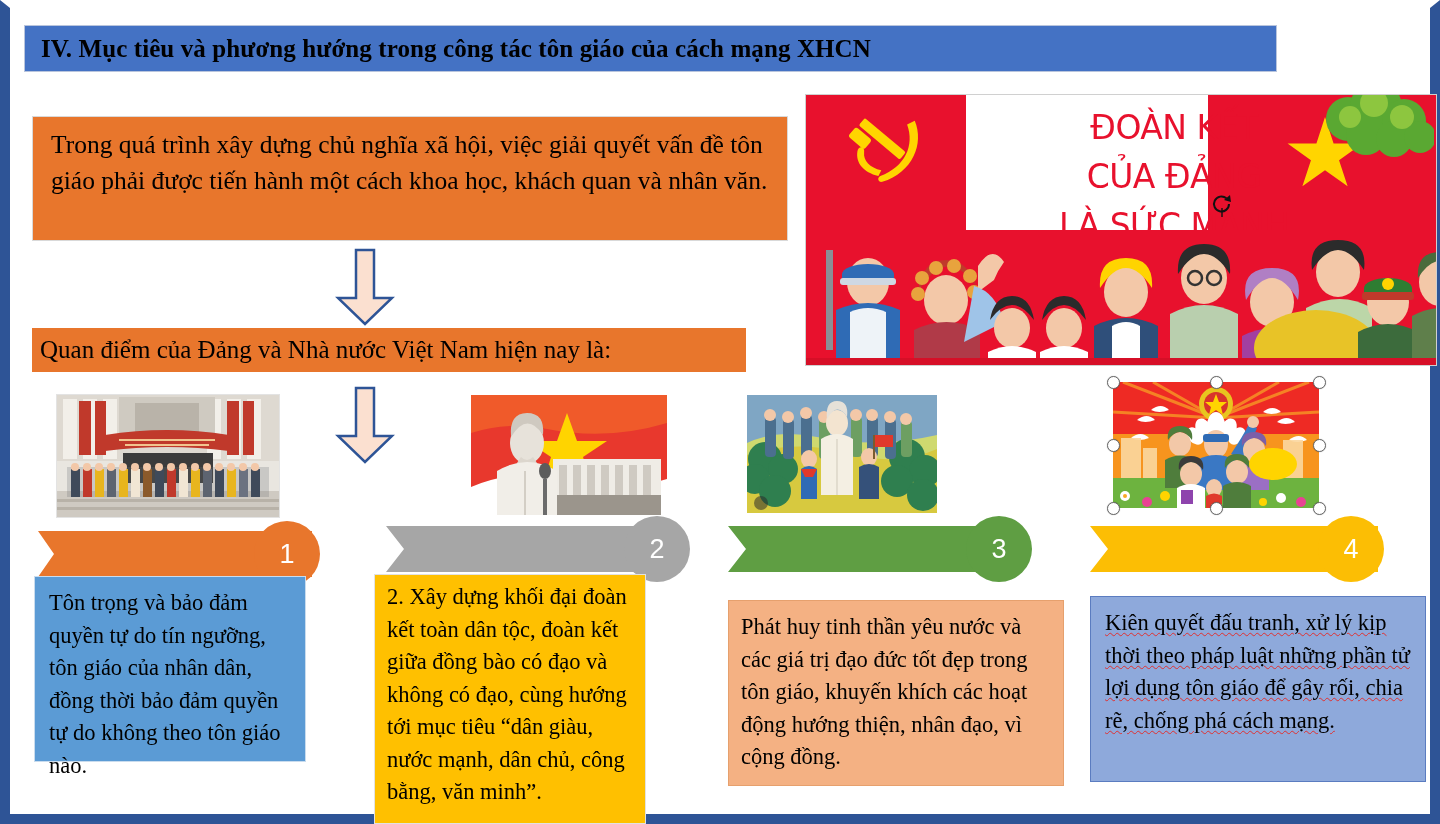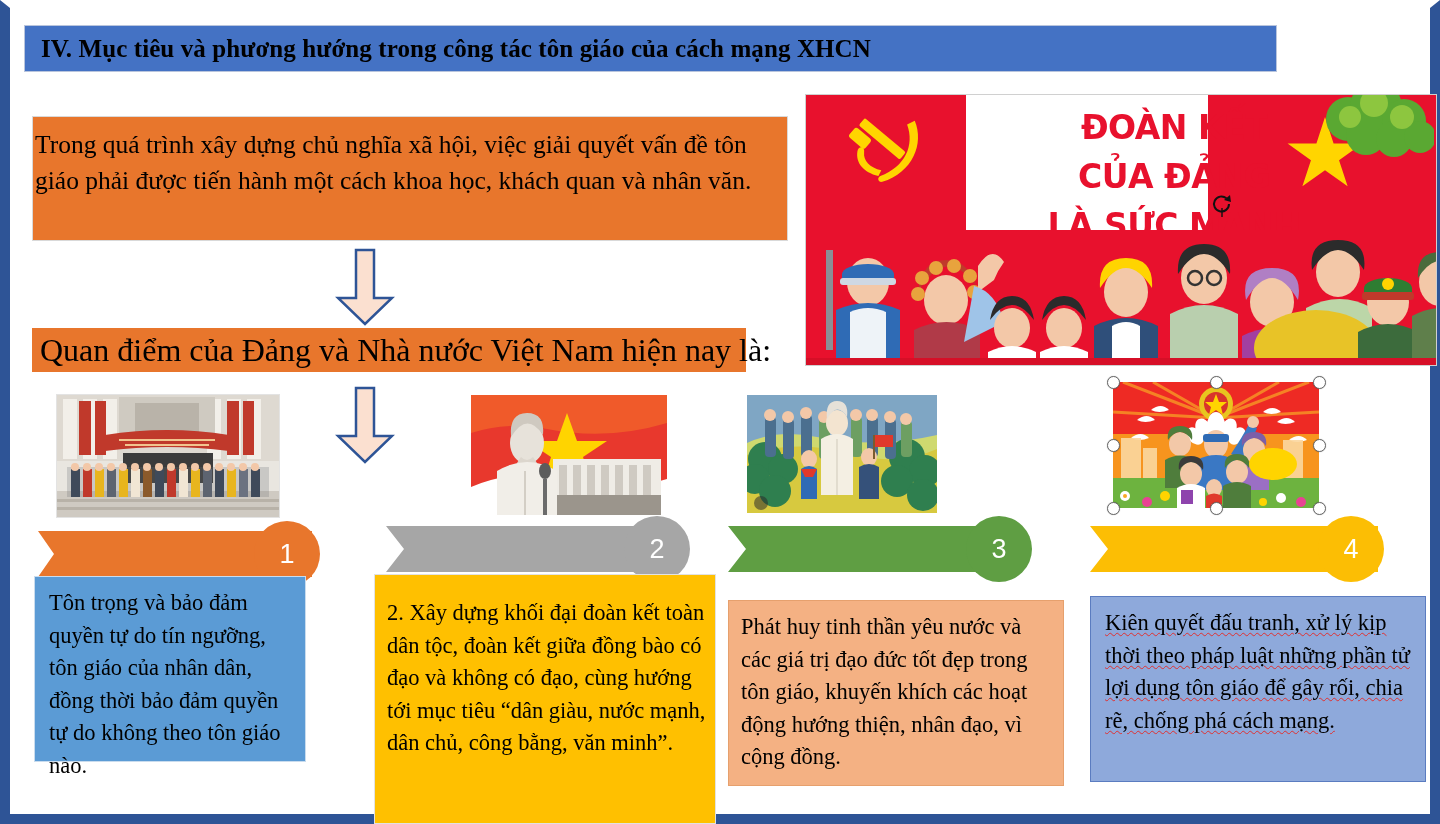--- a/index.html
+++ b/index.html
@@ -32,56 +32,56 @@
     font-size:25px;font-weight:bold;color:#000000;
     padding-left:16px;letter-spacing:.1px;white-space:nowrap;
   }
 
   
   .stmt-box{
     position:absolute;left:22px;top:108px;width:756px;height:125px;
     background:#e8762c;
     border:1px solid #d9d9d9;
     box-sizing:border-box;
-    padding:10px 14px 6px 2px;
+    padding:10px 14px 6px 18px;
   }
   .stmt-box .txt{
     font-size:25.5px;line-height:36px;color:#000;
   }
 
   
   .arrow-down{
     position:absolute;
   }
   .arrow-down svg{display:block;}
 
   
   .quan-box{
     position:absolute;left:22px;top:320px;width:714px;height:44px;
     background:#e8762c;
     box-sizing:border-box;
     display:flex;align-items:center;
     padding-left:8px;
   }
-  .quan-box .txt{font-size:32px;color:#000;white-space:nowrap;}
+  .quan-box .txt{font-size:25px;color:#000;white-space:nowrap;}
 
   
   .banner{
     position:absolute;left:795px;top:86px;width:632px;height:272px;
     border:1px solid #d0d0d0;
     box-sizing:border-box;
     overflow:hidden;background:#ffffff;
   }
   .banner .bn-red-left{position:absolute;left:0;top:0;width:160px;height:178px;background:#e8112d;}
   .banner .bn-red-right{position:absolute;left:402px;top:0;width:230px;height:180px;background:#e8112d;}
   .banner .bn-white{position:absolute;left:160px;top:0;width:242px;height:180px;background:#ffffff;}
   .banner .bn-text{
     position:absolute;left:168px;top:8px;width:400px;
     font-family:"DejaVu Sans", sans-serif;
-    font-weight:bold;color:#e8112d;
+    font-weight:normal;color:#e8112d;
     font-size:33px;line-height:49px;letter-spacing:-.5px;
     text-align:center;
   }
   .star{
     position:absolute;left:480px;top:22px;width:78px;height:76px;
     background:#ffd500;
     clip-path:polygon(50% 0%,61% 35%,98% 35%,68% 57%,79% 91%,50% 70%,21% 91%,32% 57%,2% 35%,39% 35%);
   }
   .hammer-sickle{
     position:absolute;left:34px;top:18px;width:96px;height:86px;
@@ -119,21 +119,21 @@
     display:flex;align-items:center;justify-content:center;
     color:#ffffff;font-family:"Liberation Sans", sans-serif;
     font-size:27px;font-weight:400;
   }
 
   
   .cbox{position:absolute;box-sizing:border-box;}
   .cbox .txt{font-size:22.5px;line-height:32.5px;color:#000;display:block;}
 
   .cbox-1{left:24px;top:568px;width:272px;height:186px;background:#5b9bd5;border:1px solid #c9dcee;padding:10px 8px 8px 14px;}
-  .cbox-2{left:364px;top:566px;width:342px;height:250px;background:#ffc000;border:1px solid #e2e2e2;padding:22px 8px 8px 12px;}
+  .cbox-2{left:364px;top:566px;width:272px;height:250px;background:#ffc000;border:1px solid #e2e2e2;padding:6px 8px 8px 12px;}
   .cbox-3{left:718px;top:592px;width:336px;height:186px;background:#f4b183;border:1px solid #e6a06d;padding:10px 8px 8px 12px;}
   .cbox-4{left:1080px;top:588px;width:336px;height:186px;background:#8ea9db;border:1px solid #5b7cc0;padding:10px 8px 8px 14px;}
 
   .sp{ 
     text-decoration:underline;
     text-decoration-style:wavy;
     text-decoration-color:#e03030;
     text-decoration-thickness:1px;
     text-underline-offset:2px;
   }

